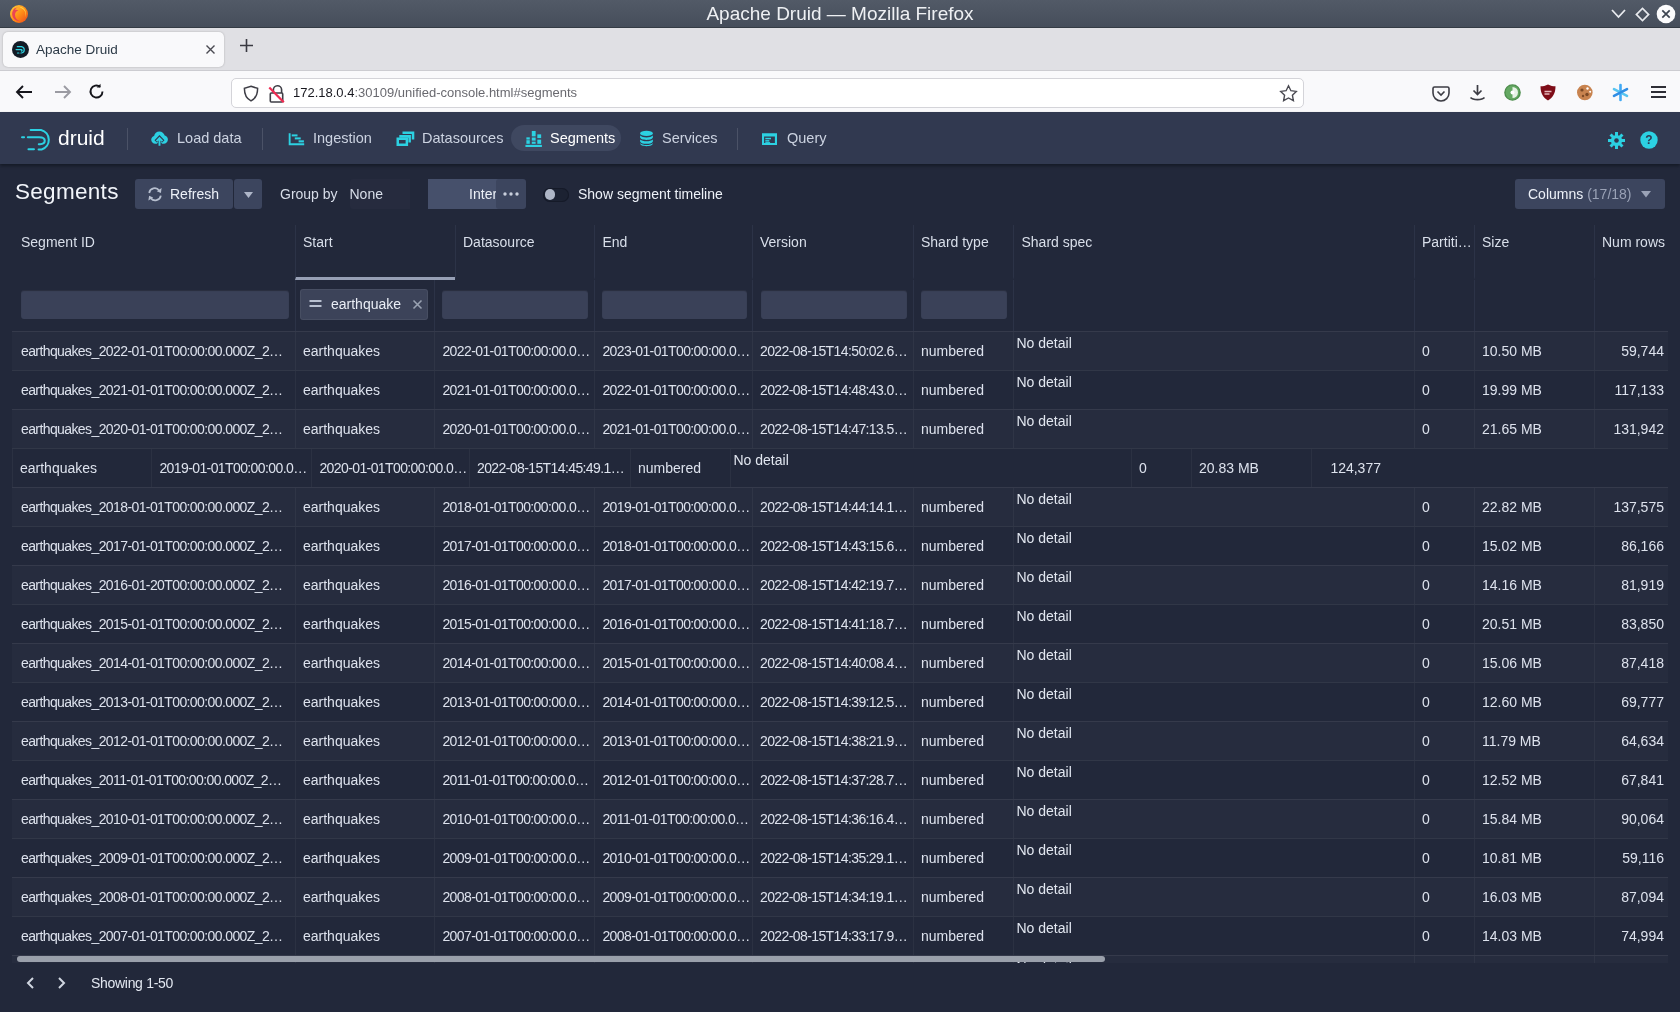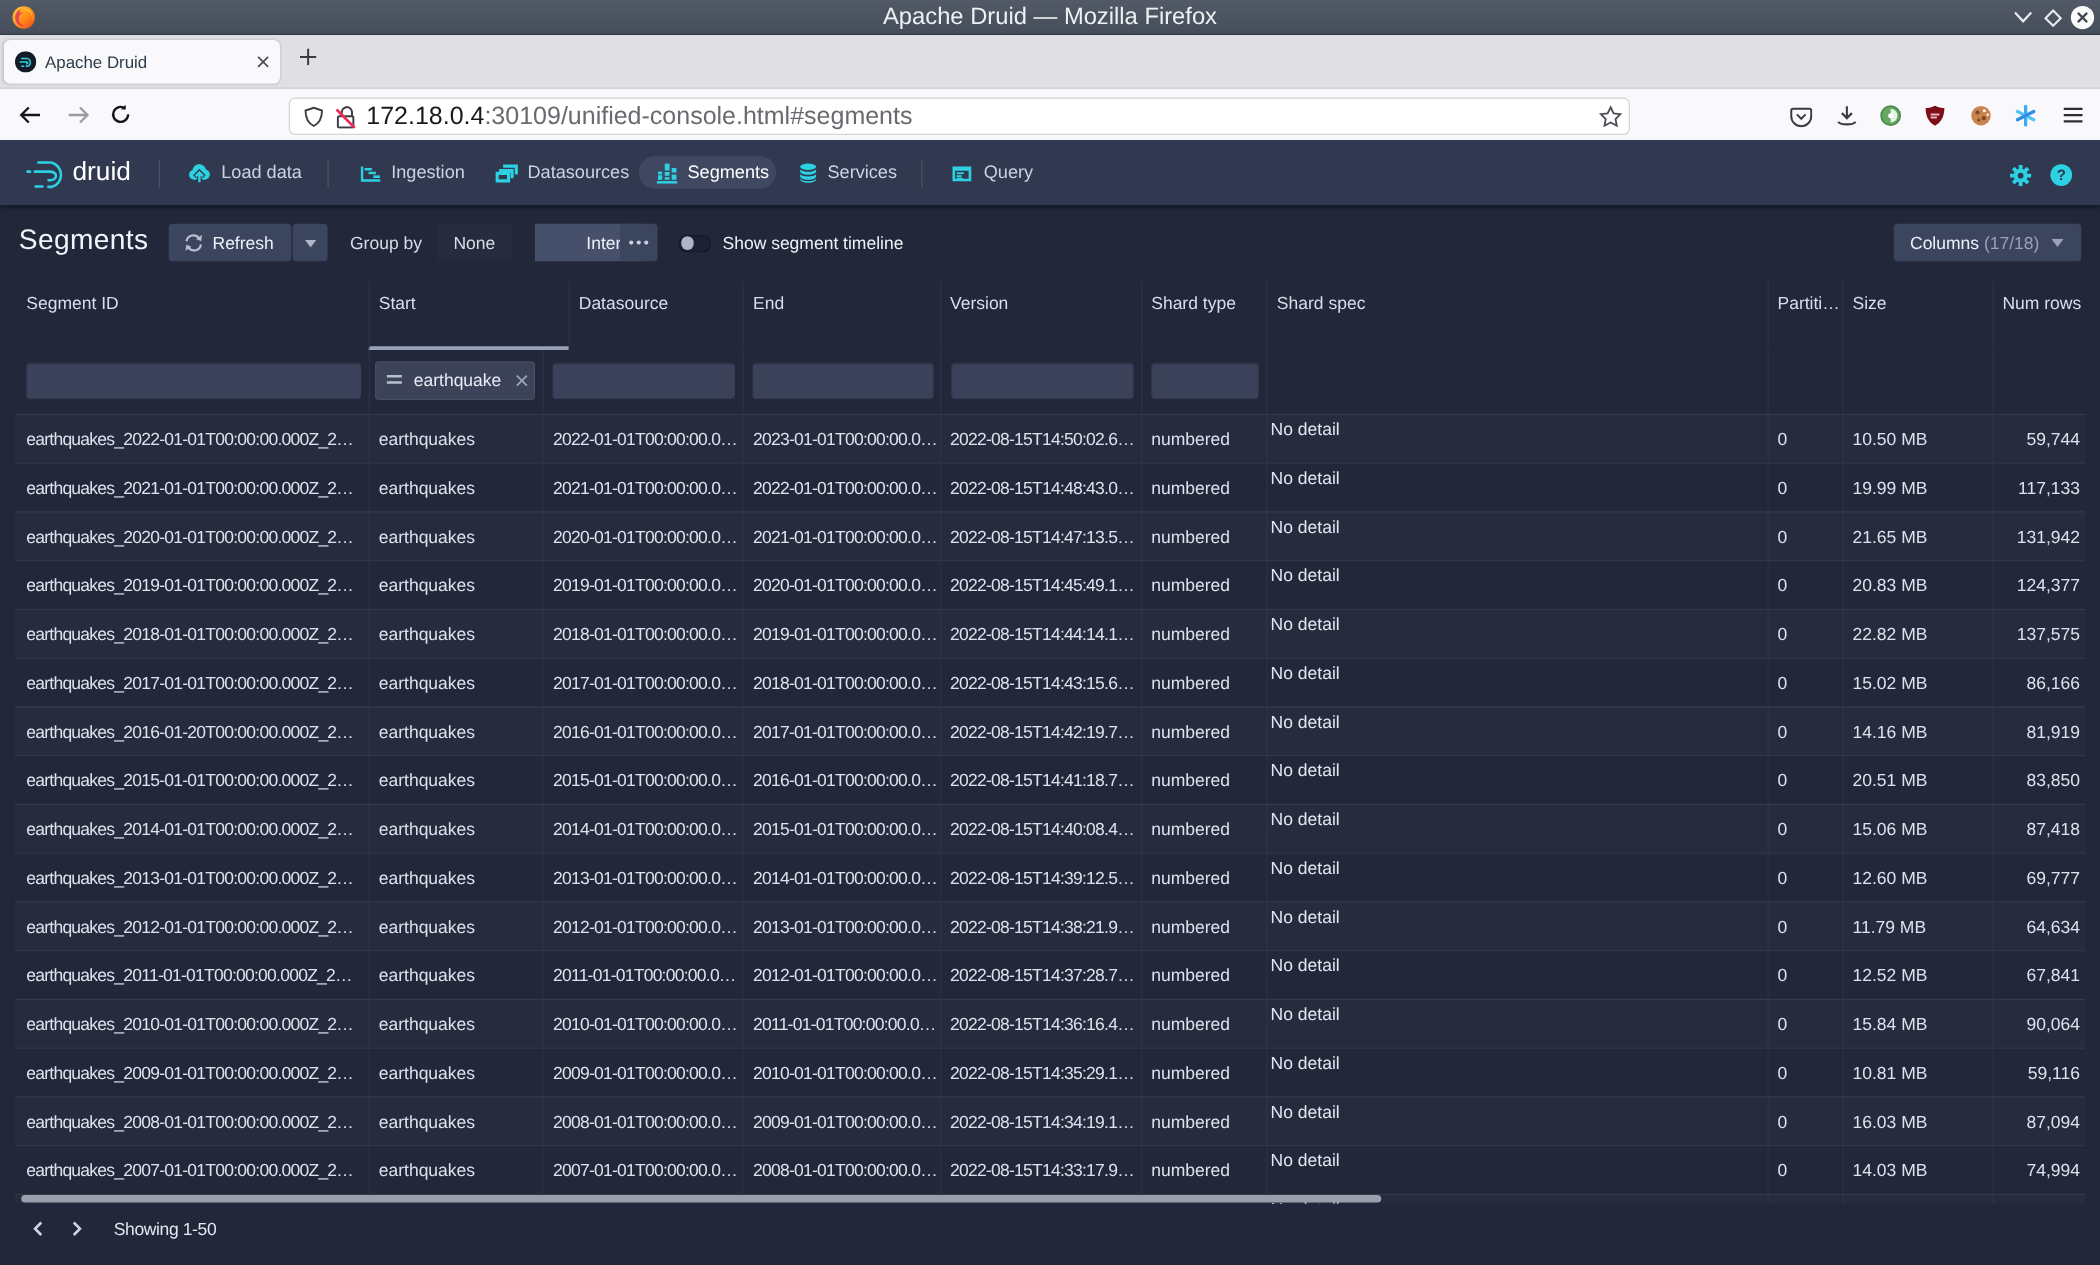--- a/index.html
+++ b/index.html
@@ -8,21 +8,21 @@
 
 #titlebar{position:absolute;left:0;top:0;width:1680px;height:28px;
 background:linear-gradient(#525a67,#454d5a);box-shadow:inset 0 -1px 0 #343b44}
 #titlebar .title{position:absolute;left:0;right:0;top:0;height:16px;line-height:28px;
 text-align:center;color:#eef0f3;font-size:19px}
 #tabbar{position:absolute;left:0;top:28px;width:1680px;height:43px;background:#e0e0e4;border-bottom:1px solid #ccccd1}
 #tab{position:absolute;left:3px;top:4px;width:221px;height:35px;background:#f9f9fb;border-radius:5px;box-shadow:0 0 2px rgba(0,0,0,.25)}
 #tab .ttl{position:absolute;left:33px;top:0;height:35px;line-height:35px;font-size:13.5px;font-weight:400;color:#2c3a47}
 #toolbar{position:absolute;left:0;top:71px;width:1680px;height:41px;background:#f9f9fb}
 #urlbar{position:absolute;left:231px;top:7px;width:1073px;height:30px;background:#ffffff;border:1px solid #d4d4d9;border-radius:5px}
-#urltext{position:absolute;left:61px;top:0;height:28px;line-height:28px;font-size:20px;color:#18181f}
+#urltext{position:absolute;left:61px;top:0;height:28px;line-height:28px;font-size:13px;color:#18181f}
 #urltext .dim{color:#69696f}
 
 #navbar{position:absolute;left:0;top:112px;width:1680px;height:52px;background:#313950;box-shadow:0 2px 3px rgba(8,11,20,.5)}
 .navtxt{position:absolute;top:0;height:52px;line-height:52px;font-size:14.5px;color:#ccd3e1}
 .navdiv{position:absolute;top:16px;width:1px;height:22px;background:#4b5267}
 #segpill{position:absolute;left:511px;top:13px;width:110px;height:26px;border-radius:13px;background:#3f4860}
 #pgtitle{position:absolute;left:15px;top:179px;font-size:22.5px;font-weight:400;color:#f2f5fa;letter-spacing:.3px}
 .btn{position:absolute;top:179px;height:30px;background:#3c455e;border-radius:3px;color:#edf1f8;font-size:14px}
 .lbl{position:absolute;top:179px;height:30px;line-height:30px;font-size:14px;color:#d7dde8}
 
@@ -278,21 +278,21 @@
   <path d="M1.4 13.6 L2.1 8.7 L6.2 10.4 Z" fill="#b7bfcf"></path>
  </svg>
  <span style="position:absolute;left:35px;line-height:30px">Refresh</span>
 </div>
 <div class="btn" style="left:234px;width:28px">
  <svg class="abs" style="left:9.5px;top:12.5px" width="9" height="6" viewBox="0 0 9 6">
       <path d="M0 0 H9 L4.5 6 Z" fill="#aeb6c8"></path>
     </svg>
 </div>
 <div class="lbl" style="left:280px">Group by</div>
-<div class="btn" style="left:349.5px;width:60px;background:#262b3e;color:#d8dee9;text-align:center;line-height:30px;border-radius:3px 0 0 3px">None</div>
+<div class="btn" style="left:349.5px;width:60px;background:#262b3e;color:#d8dee9;line-height:30px;border-radius:3px 0 0 3px">None</div>
 <div class="btn" style="left:428px;width:87px;background:#46506b;text-align:right;line-height:30px;border-radius:0 3px 3px 0">Interval</div>
 <div class="btn" style="left:496px;width:30px">
  <svg class="abs" style="left:7px;top:13px" width="16" height="4" viewBox="0 0 16 4">
   <circle cx="2" cy="2" r="1.7" fill="#c9cfdc"></circle>
       <circle cx="8" cy="2" r="1.7" fill="#c9cfdc"></circle>
       <circle cx="14" cy="2" r="1.7" fill="#c9cfdc"></circle>
     </svg>
 </div>
 <div class="abs" style="left:542.5px;top:187.5px;width:26px;height:14.5px;border-radius:8px;background:#1c2232;box-shadow:inset 0 0 0 1px #151a28">
  <div class="abs" style="left:2px;top:1.9px;width:10.8px;height:10.8px;border-radius:6px;background:#aeb6c6"></div>
@@ -370,21 +370,20 @@
 <div class="c c3">2020-01-01T00:00:00.0…</div>
 <div class="c c4">2021-01-01T00:00:00.0…</div>
 <div class="c c5">2022-08-15T14:47:13.5…</div>
 <div class="c c6">numbered</div>
 <div class="c c7 top">No detail</div>
 <div class="c c8">0</div>
 <div class="c c9">21.65 MB</div>
 <div class="c c10 right">131,942</div>
 </div>
 <div class="trow even">
-<div class="c c1">earthquakes_2019-01-01T00:00:00.000Z_2…</div>
 <div class="c c2">earthquakes</div>
 <div class="c c3">2019-01-01T00:00:00.0…</div>
 <div class="c c4">2020-01-01T00:00:00.0…</div>
 <div class="c c5">2022-08-15T14:45:49.1…</div>
 <div class="c c6">numbered</div>
 <div class="c c7 top">No detail</div>
 <div class="c c8">0</div>
 <div class="c c9">20.83 MB</div>
 <div class="c c10 right">124,377</div>
 </div>

